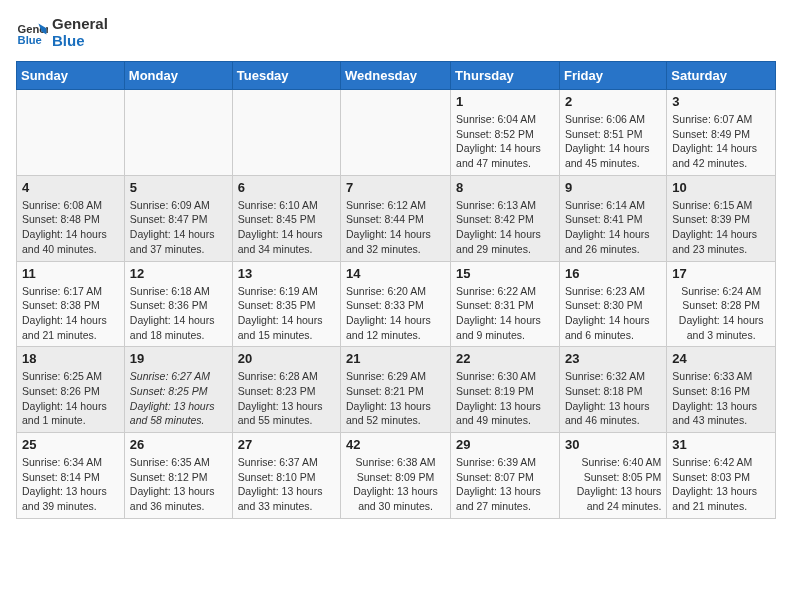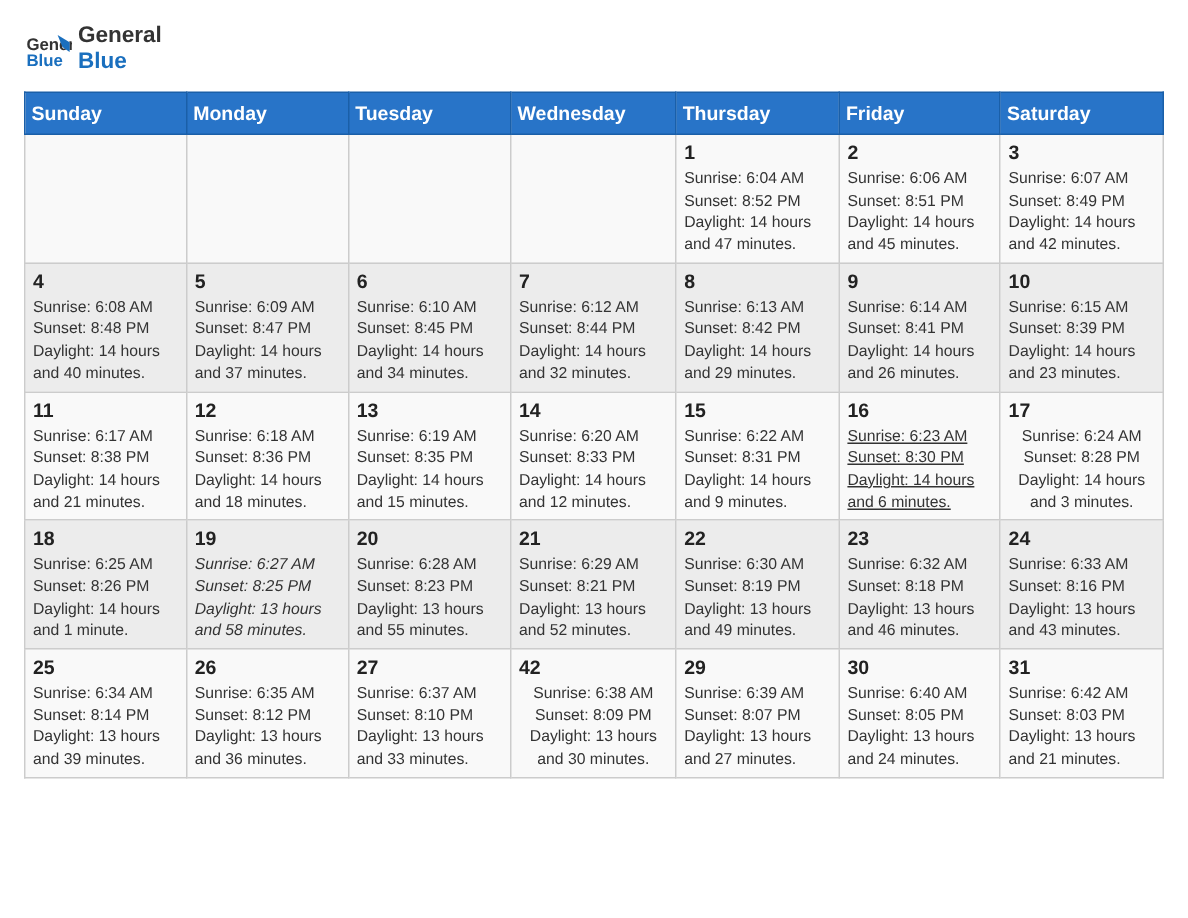--- a/index.html
+++ b/index.html
@@ -204,21 +204,21 @@
 Daylight: 14 hours and 12 minutes.</div>
         </td>
         <td>
           <span class="day-number">15</span>
           <div class="day-info" style="white-space: pre-line;">Sunrise: 6:22 AM
 Sunset: 8:31 PM
 Daylight: 14 hours and 9 minutes.</div>
         </td>
         <td>
           <span class="day-number">16</span>
-          <div class="day-info" style="white-space: pre-line; text-decoration: underline;">Sunrise: 6:23 AM
+          <div class="day-info" style="white-space: pre-line;">Sunrise: 6:23 AM
 Sunset: 8:30 PM
 Daylight: 14 hours and 6 minutes.</div>
         </td>
         <td>
           <span class="day-number">17</span>
           <div class="day-info" style="white-space: pre-line; text-align: center;">Sunrise: 6:24 AM
 Sunset: 8:28 PM
 Daylight: 14 hours and 3 minutes.</div>
         </td>
       </tr>
@@ -292,21 +292,21 @@
 Daylight: 13 hours and 30 minutes.</div>
         </td>
         <td>
           <span class="day-number">29</span>
           <div class="day-info" style="white-space: pre-line;">Sunrise: 6:39 AM
 Sunset: 8:07 PM
 Daylight: 13 hours and 27 minutes.</div>
         </td>
         <td>
           <span class="day-number">30</span>
-          <div class="day-info" style="white-space: pre-line;">Sunrise: 6:40 AM
+          <div class="day-info" style="white-space: pre-line; text-align: right;">Sunrise: 6:40 AM
 Sunset: 8:05 PM
 Daylight: 13 hours and 24 minutes.</div>
         </td>
         <td>
           <span class="day-number">31</span>
           <div class="day-info" style="white-space: pre-line;">Sunrise: 6:42 AM
 Sunset: 8:03 PM
 Daylight: 13 hours and 21 minutes.</div>
         </td>
       </tr>

